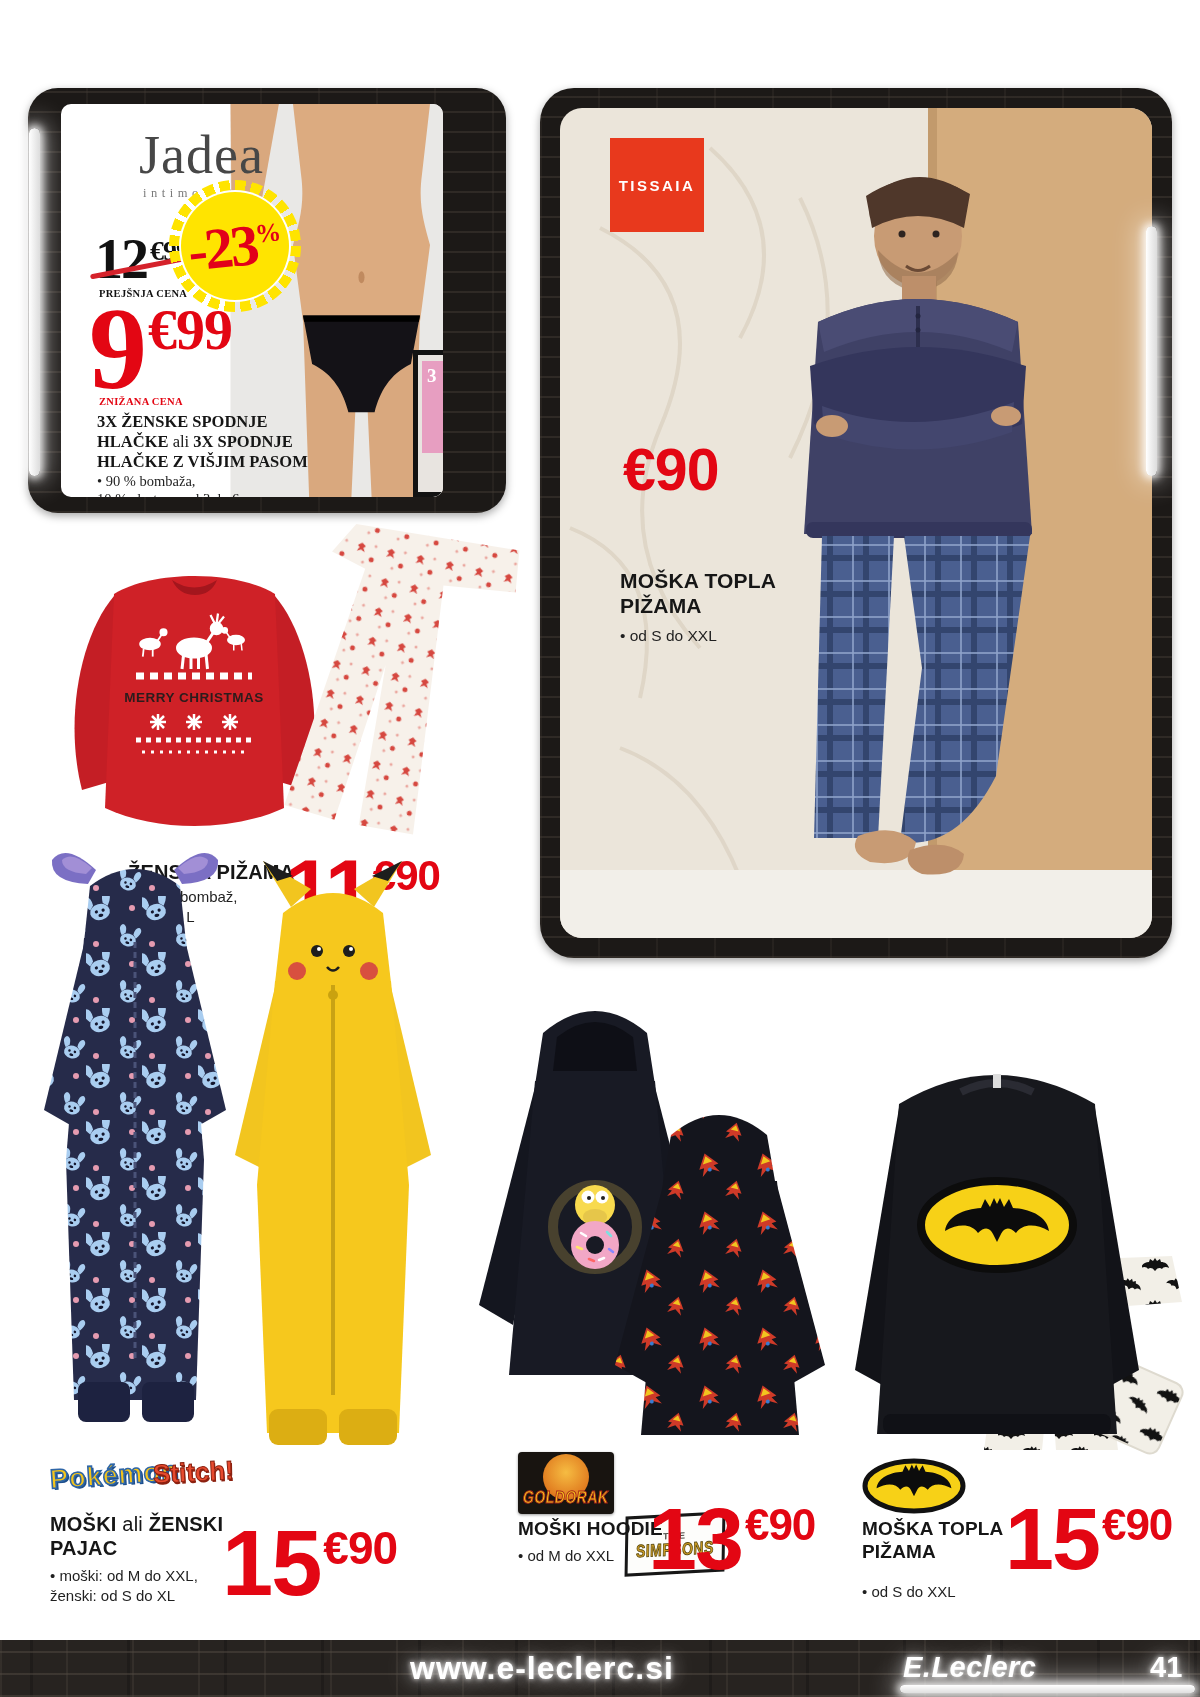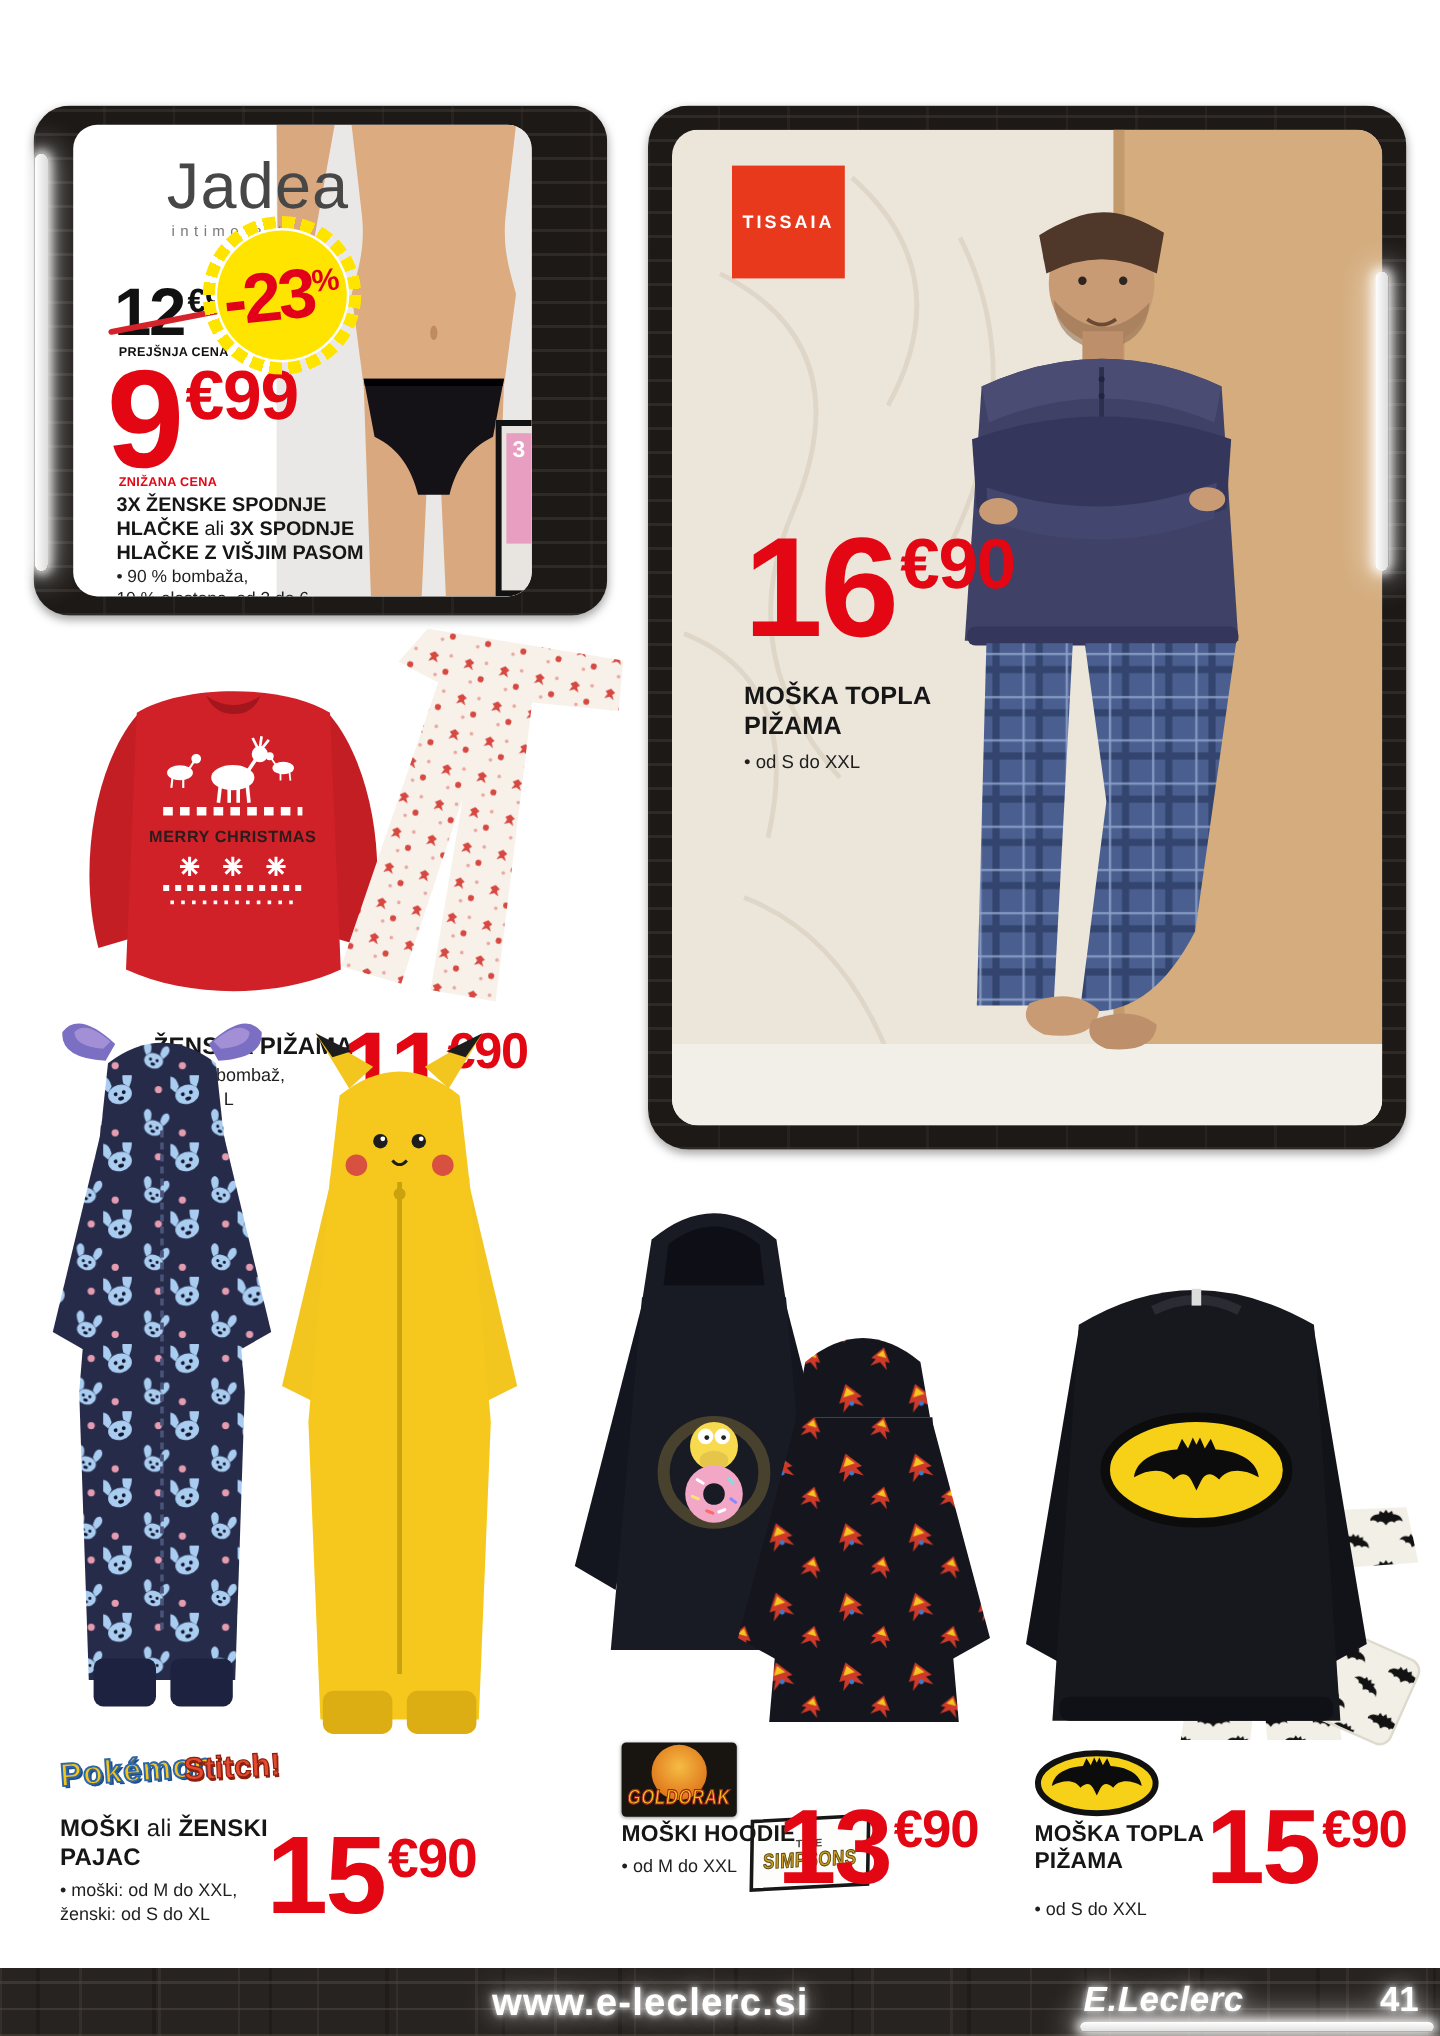--- a/index.html
+++ b/index.html
@@ -60,21 +60,21 @@
   svg text{font-family:"Liberation Sans",sans-serif;}
 </style>
 </head>
 <body>
 
 <div id="page">
 
 
   <div class="abs frame" style="left:28px;top:88px;width:478px;height:425px;border-radius:30px;">
     <div class="tube-v" style="left:1px;top:40px;height:348px;"></div>
-    <div class="abs" style="left:33px;top:16px;width:382px;height:393px;background:#fff;border-radius:20px;overflow:hidden;">
+    <div class="abs" style="left:33px;top:16px;width:382px;height:393px;background:#fff;border-radius:10px;overflow:hidden;font-family:Liberation Serif, serif;">
 
       <div class="abs" style="left:168px;top:0;width:265px;height:393px;">
         <svg width="265" height="393" viewBox="0 0 260 390">
           <rect width="260" height="390" fill="#e9e8e6"></rect>
           <path d="M0 0 h48 l-20 112 c-5 16 -26 13 -27 -4 Z" fill="#d9a87e"></path>
           <path d="M212 0 h48 v106 c-2 17 -22 20 -27 4 Z" fill="#d9a87e"></path>
           <path d="M62 0 H198 L190 70 C186 100 192 118 198 140 L188 216 H72 L62 140 C68 118 74 100 70 70 Z" fill="#dcab80"></path>
           <path d="M72 214 H188 L182 390 H140 L136 302 L124 302 L120 390 H78 Z" fill="#d9a87e"></path>
           <ellipse cx="130" cy="172" rx="3" ry="6" fill="#c08a5f"></ellipse>
           <path d="M72 210 H188 L179 258 C158 268 148 286 143 306 H117 C112 286 102 268 81 258 Z" fill="#141217"></path>
@@ -176,21 +176,20 @@
           <path d="M262 428 L254 730 L318 730 L334 428 Z" fill="url(#plaid)"></path>
           <path d="M344 428 L470 428 L436 668 Q398 742 340 734 L362 560 Z" fill="url(#plaid)"></path>
           <path d="M298 728 q36 -14 58 6 q-4 26 -46 20 q-22 -10 -12 -26 Z" fill="#c89b74"></path>
           <path d="M350 742 q34 -12 54 4 q-2 24 -42 20 q-20 -8 -12 -24 Z" fill="#bd8f6a"></path>
         </g>
       </svg>
       <div class="abs tissaia-box" style="left:50px;top:2px;width:94px;height:94px;margin-top:28px;">
         <span>TISSAIA</span>
       </div>
       <div class="abs price" style="left:60px;top:336px;font-size:118px;">
-        <span>16</span>
         <span class="c">
             <span>€</span>
             <span>90</span>
           </span>
       </div>
       <div class="abs pname" style="left:60px;top:460px;width:175px;font-size:21px;">MOŠKA TOPLA PIŽAMA</div>
       <div class="abs pdet" style="left:60px;top:518px;font-size:15.5px;">• od S do XXL</div>
     </div>
     <div class="tube-v" style="left:606px;top:138px;height:250px;"></div>
   </div>

